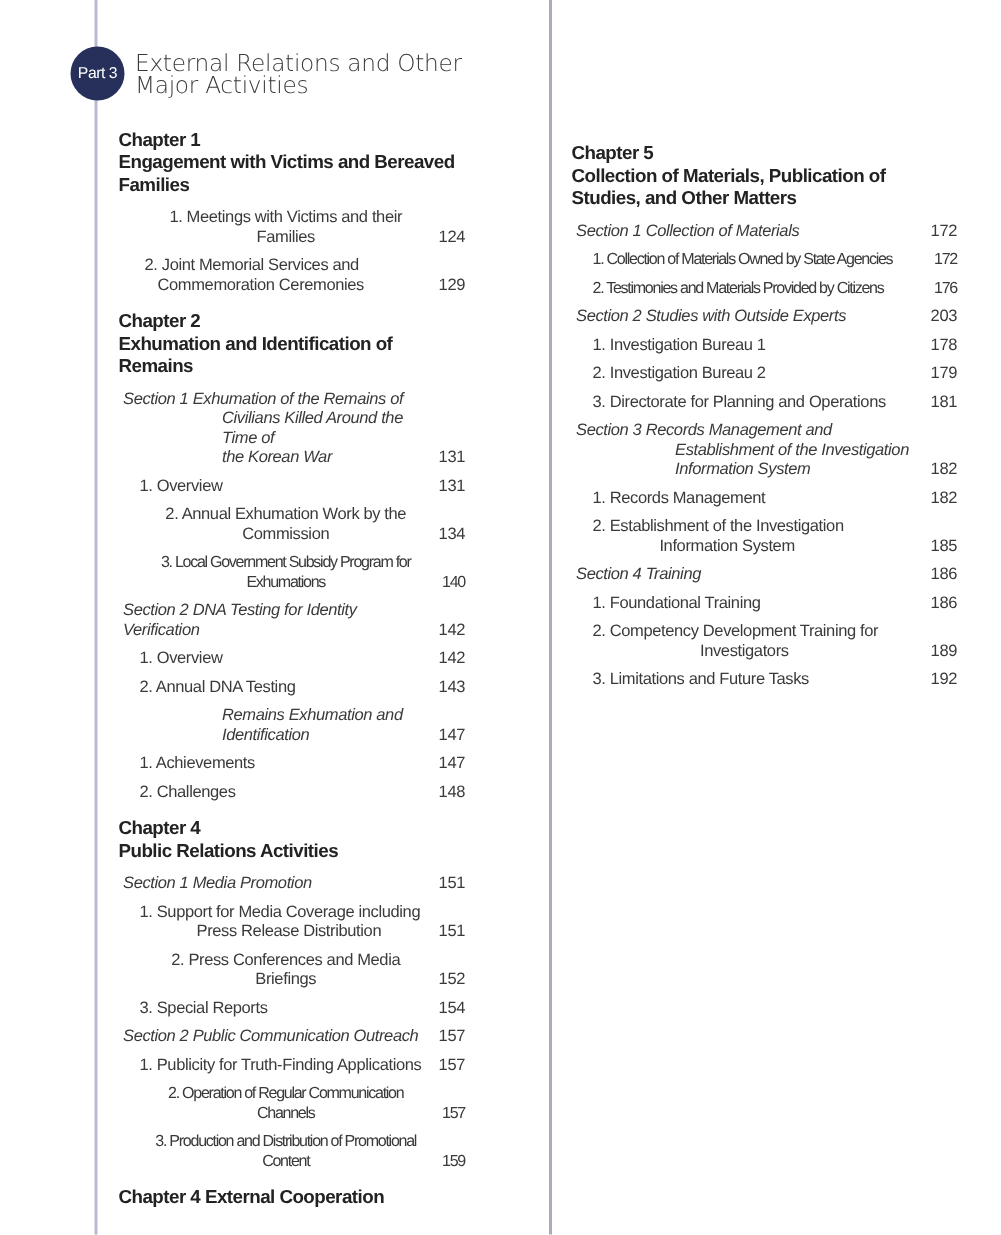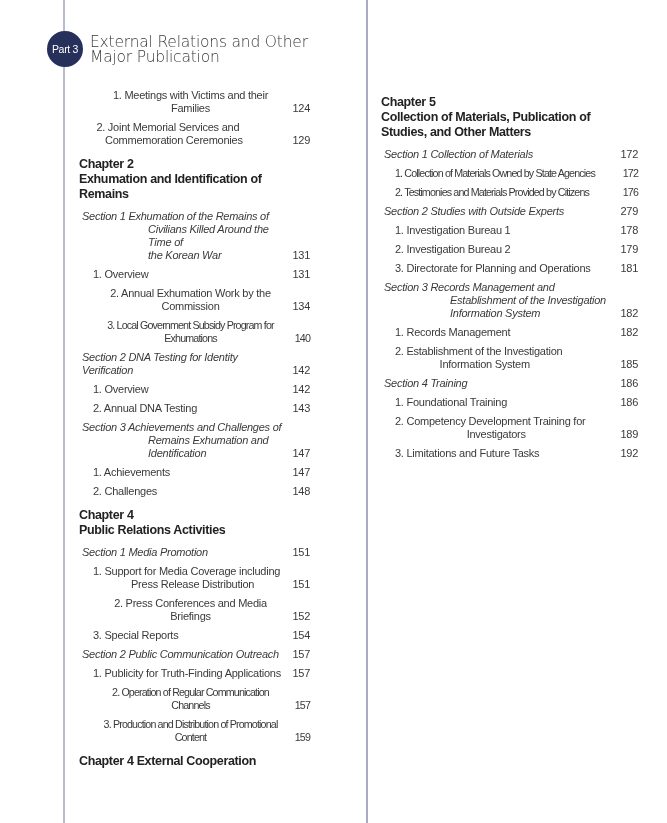--- a/index.html
+++ b/index.html
@@ -29,24 +29,25 @@
   .toc-row.narrow { letter-spacing: -0.85px; font-size: 10.7px; }
   .gap { height: 7px; }
 </style>
 </head>
 <body>
 
 <div class="vline left"></div>
 <div class="vline right"></div>
 
 <div class="part-badge">Part 3</div>
-<div class="part-title">External Relations and Other Major Publication</div>
+<div class="part-title">External Relations and Other Major Activities</div>
 
 <div class="col left" id="col-left">
     <div class="chapter-block">
+      <div class="chapter"><span class="ch-num">Chapter 1</span><span class="ch-title">Engagement with Victims and Bereaved Families</span></div>
       <div class="toc-row item">
         <span class="lbl"><span class="first">1. Meetings with Victims and their Families</span></span>
         <span class="pg">124</span>
       </div>
       <div class="toc-row item">
         <span class="lbl">
           <span class="first" style="display: block;">2. Joint Memorial Services and</span>
           <span class="cont">Commemoration Ceremonies</span>
         </span>
         <span class="pg">129</span>
@@ -82,21 +83,20 @@
       <div class="toc-row item">
         <span class="lbl"><span class="first">1. Overview</span></span>
         <span class="pg">142</span>
       </div>
       <div class="toc-row item">
         <span class="lbl"><span class="first">2. Annual DNA Testing</span></span>
         <span class="pg">143</span>
       </div>
       <div class="toc-row section">
         <span class="lbl">
-          <span class="first" style="display: block;">Section 3 Achievements and Challenges of</span>
           <span class="cont">Remains Exhumation and Identification</span>
         </span>
         <span class="pg">147</span>
       </div>
       <div class="toc-row item">
         <span class="lbl"><span class="first">1. Achievements</span></span>
         <span class="pg">147</span>
       </div>
       <div class="toc-row item">
         <span class="lbl"><span class="first">2. Challenges</span></span>
@@ -157,21 +157,21 @@
       <div class="toc-row item narrow">
         <span class="lbl"><span class="first">1. Collection of Materials Owned by State Agencies</span></span>
         <span class="pg">172</span>
       </div>
       <div class="toc-row item narrow">
         <span class="lbl"><span class="first">2. Testimonies and Materials Provided by Citizens</span></span>
         <span class="pg">176</span>
       </div>
       <div class="toc-row section">
         <span class="lbl"><span class="first">Section 2 Studies with Outside Experts</span></span>
-        <span class="pg">279</span>
+        <span class="pg">203</span>
       </div>
       <div class="toc-row item">
         <span class="lbl"><span class="first">1. Investigation Bureau 1</span></span>
         <span class="pg">178</span>
       </div>
       <div class="toc-row item">
         <span class="lbl"><span class="first">2. Investigation Bureau 2</span></span>
         <span class="pg">179</span>
       </div>
       <div class="toc-row item">

